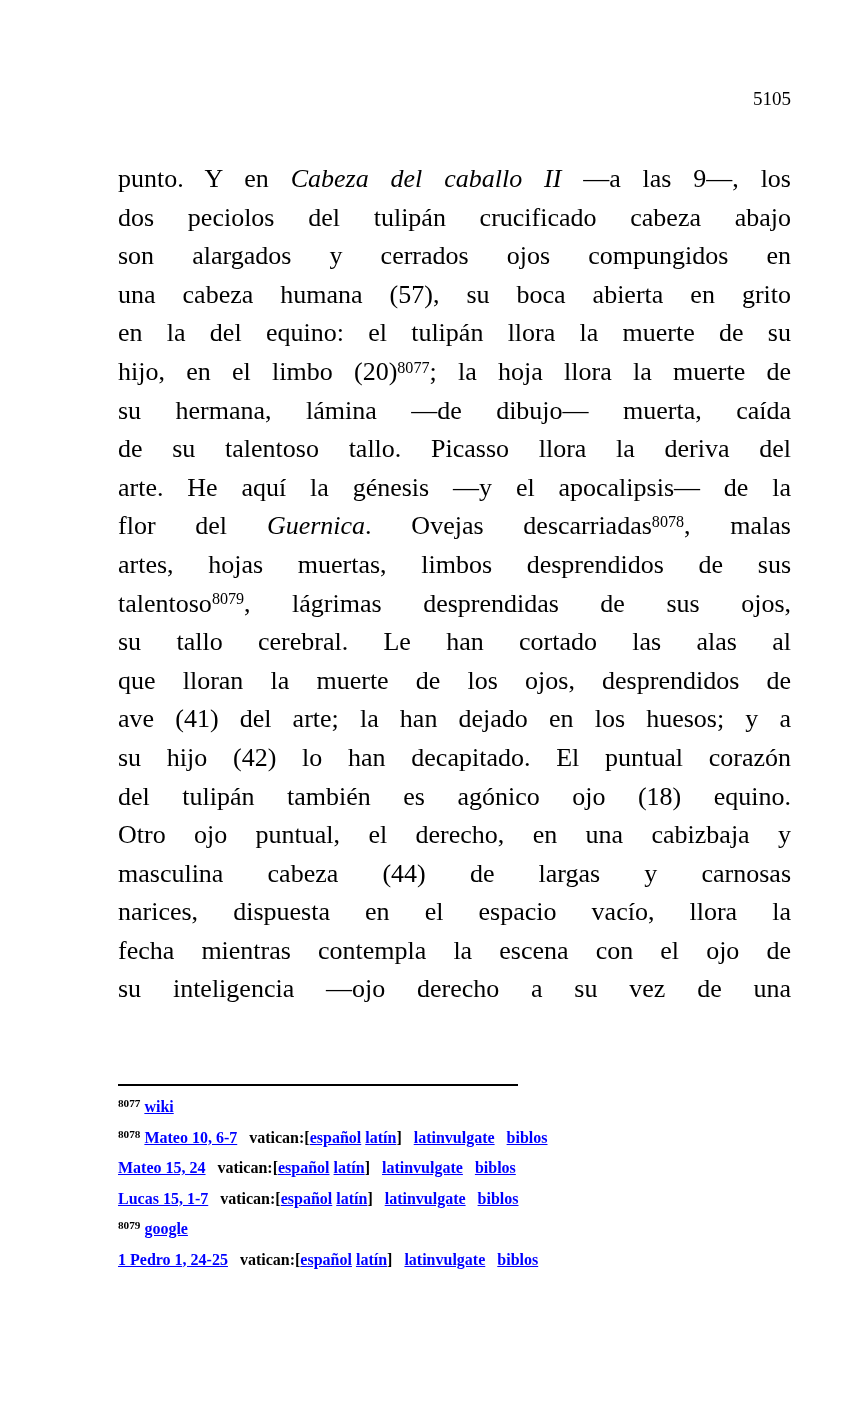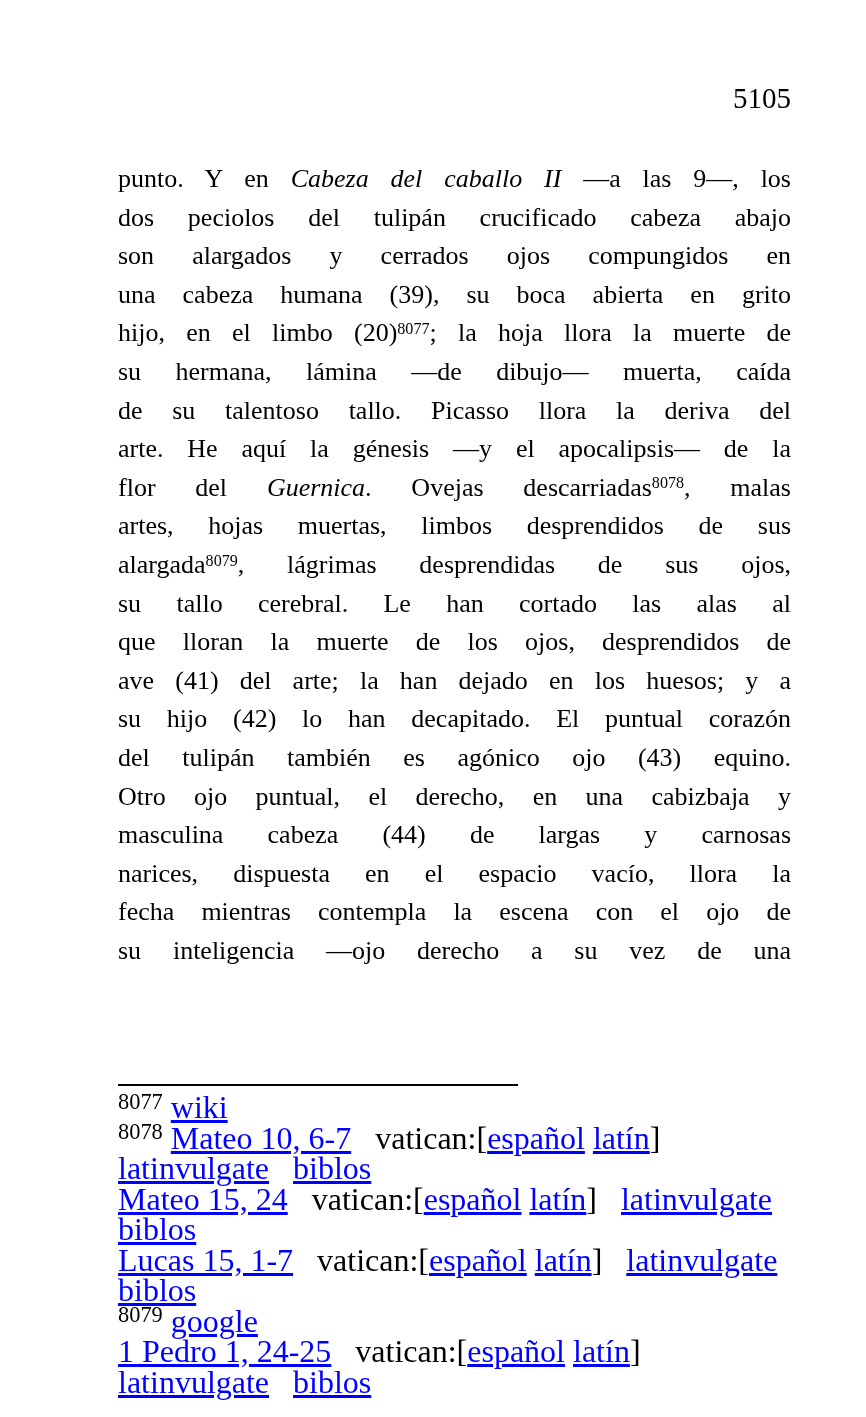--- a/index.html
+++ b/index.html
@@ -10,21 +10,21 @@
     background: #ffffff;
     font-family: "Liberation Serif", "DejaVu Serif", serif;
     color: #000000;
     overflow: hidden;
     margin: 0 auto;
   }
   .page-number {
     position: absolute;
     top: 84px;
     right: 75px;
-    font-size: 29px;
+    font-size: 19px;
     line-height: 29px;
   }
   .body-text {
     position: absolute;
     left: 118px;
     top: 160px;
     width: 673px;
     font-size: 26px;
   }
   .bline {
@@ -48,21 +48,22 @@
     top: 1084px;
     width: 400px;
     height: 0;
     border-top: 2px solid #000000;
   }
   .footnotes {
     position: absolute;
     left: 118px;
     top: 1092px;
     width: 690px;
-    font-size: 32px;
+    font-size: 16px;
+    font-weight: bold;
   }
   .fline {
     line-height: 30.5px;
     white-space: pre-wrap;
   }
   .fline .sup { font-size: 0.7em; top: -0.42em; }
   a.lnk {
     color: var(--link-color, #0000FF);
     text-decoration: underline;
     cursor: pointer;
@@ -70,33 +71,34 @@
 </style>
 </head>
 <body>
 
 <div class="page">
   <div class="page-number">5105</div>
   <div class="body-text">
       <div class="bline"><span>punto. Y en </span><span class="it">Cabeza del caballo II</span><span> —a las 9—, los</span></div>
       <div class="bline"><span>dos peciolos del tulipán crucificado cabeza abajo</span></div>
       <div class="bline"><span>son alargados y cerrados ojos compungidos en</span></div>
-      <div class="bline"><span>una cabeza humana (39), su boca abierta en grito</span></div>
+      <div class="bline"><span>una cabeza humana (57), su boca abierta en grito</span></div>
+      <div class="bline"><span>en la del equino: el tulipán llora la muerte de su</span></div>
       <div class="bline"><span>hijo, en el limbo (20)</span><span class="sup">8077</span><span>; la hoja llora la muerte de</span></div>
       <div class="bline"><span>su hermana, lámina —de dibujo— muerta, caída</span></div>
       <div class="bline"><span>de su talentoso tallo. Picasso llora la deriva del</span></div>
       <div class="bline"><span>arte. He aquí la génesis —y el apocalipsis— de la</span></div>
       <div class="bline"><span>flor del </span><span class="it">Guernica</span><span>. Ovejas descarriadas</span><span class="sup">8078</span><span>, malas</span></div>
       <div class="bline"><span>artes, hojas muertas, limbos desprendidos de sus</span></div>
-      <div class="bline"><span>alargada</span><span class="sup">8079</span><span>, lágrimas desprendidas de sus ojos,</span></div>
+      <div class="bline"><span>talentoso</span><span class="sup">8079</span><span>, lágrimas desprendidas de sus ojos,</span></div>
       <div class="bline"><span>su tallo cerebral. Le han cortado las alas al</span></div>
       <div class="bline"><span>que lloran la muerte de los ojos, desprendidos de</span></div>
       <div class="bline"><span>ave (41) del arte; la han dejado en los huesos; y a</span></div>
       <div class="bline"><span>su hijo (42) lo han decapitado. El puntual corazón</span></div>
-      <div class="bline"><span>del tulipán también es agónico ojo (43) equino.</span></div>
+      <div class="bline"><span>del tulipán también es agónico ojo (18) equino.</span></div>
       <div class="bline"><span>Otro ojo puntual, el derecho, en una cabizbaja y</span></div>
       <div class="bline"><span>masculina cabeza (44) de largas y carnosas</span></div>
       <div class="bline"><span>narices, dispuesta en el espacio vacío, llora la</span></div>
       <div class="bline"><span>fecha mientras contempla la escena con el ojo de</span></div>
       <div class="bline"><span>su inteligencia —ojo derecho a su vez de una</span></div>
     </div>
   <div class="footsep"></div>
   <div class="footnotes">
       <div class="fline"><span class="sup">8077</span><span> </span><a href="#" class="lnk">wiki</a></div>
       <div class="fline"><span class="sup">8078</span><span> </span><a href="#" class="lnk">Mateo 10, 6-7</a><span>   vatican:[</span><a href="#" class="lnk">español</a><span> </span><a href="#" class="lnk">latín</a><span>]   </span><a href="#" class="lnk">latinvulgate</a><span>   </span><a href="#" class="lnk">biblos</a></div>

